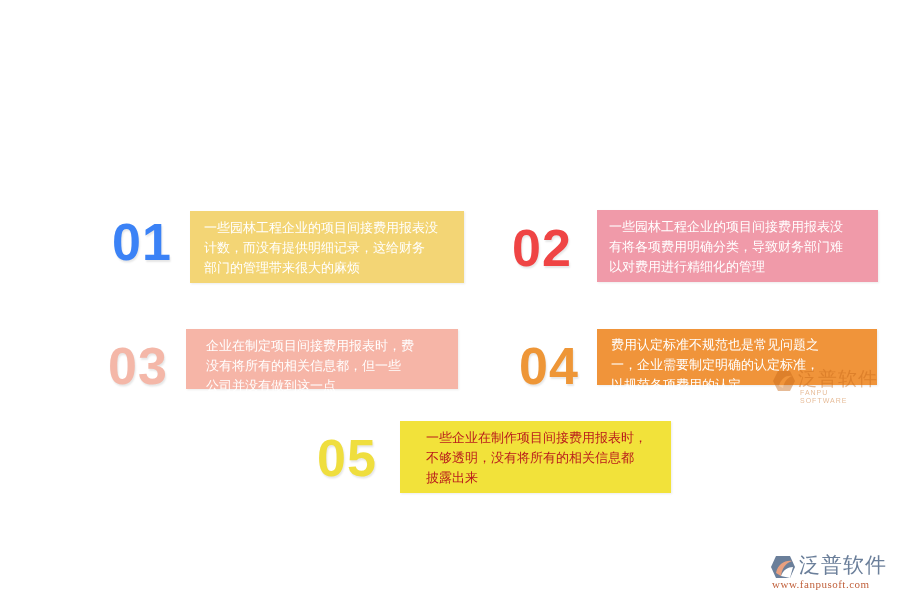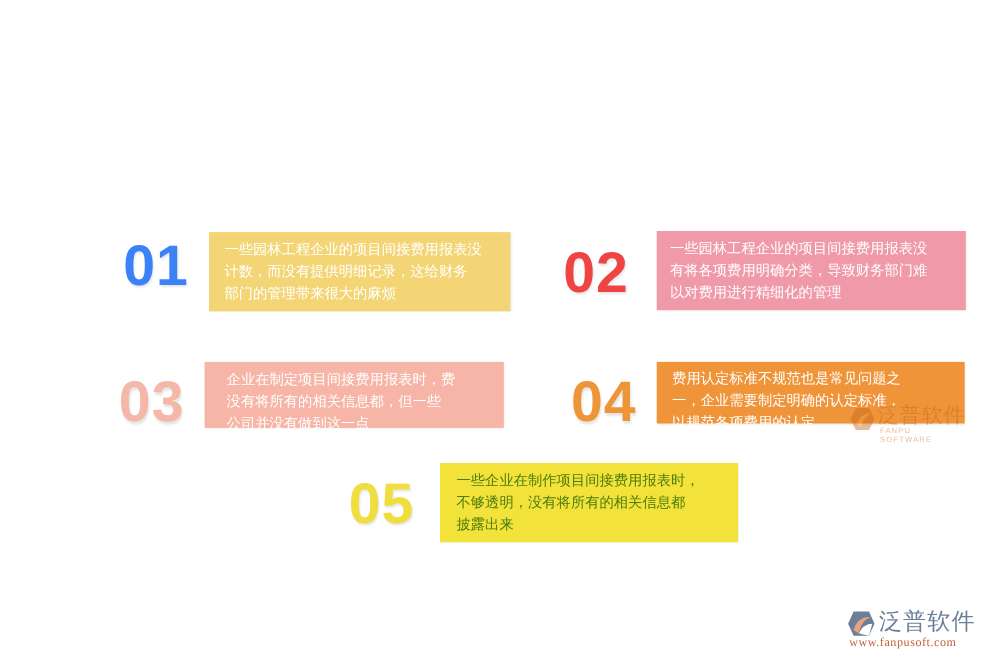--- a/index.html
+++ b/index.html
@@ -36,21 +36,21 @@
     #n1 { left: 112px; top: 216px; }
     #n2 { left: 512px; top: 222px; }
     #n3 { left: 108px; top: 340px; }
     #n4 { left: 519px; top: 340px; }
     #n5 { left: 317px; top: 432px; }
 
     #b1 { left: 190px; top: 211px; width: 274px; height: 72px; }
     #b2 { left: 597px; top: 210px; width: 281px; height: 72px; padding-left: 12px; }
     #b3 { left: 186px; top: 329px; width: 272px; height: 60px; padding-left: 20px; }
     #b4 { left: 597px; top: 329px; width: 280px; height: 56px; padding-left: 14px; padding-top: 6px; }
-    #b5 { left: 400px; top: 421px; width: 271px; height: 72px; padding-left: 15px; color: #4d7c0f; }
+    #b5 { left: 400px; top: 421px; width: 271px; height: 72px; padding-left: 26px; color: #b91c1c; }
 
     .wm {
       position: absolute;
       left: 770px;
       top: 367px;
       width: 108px;
       height: 30px;
       opacity: 0.45;
       pointer-events: none;
     }

